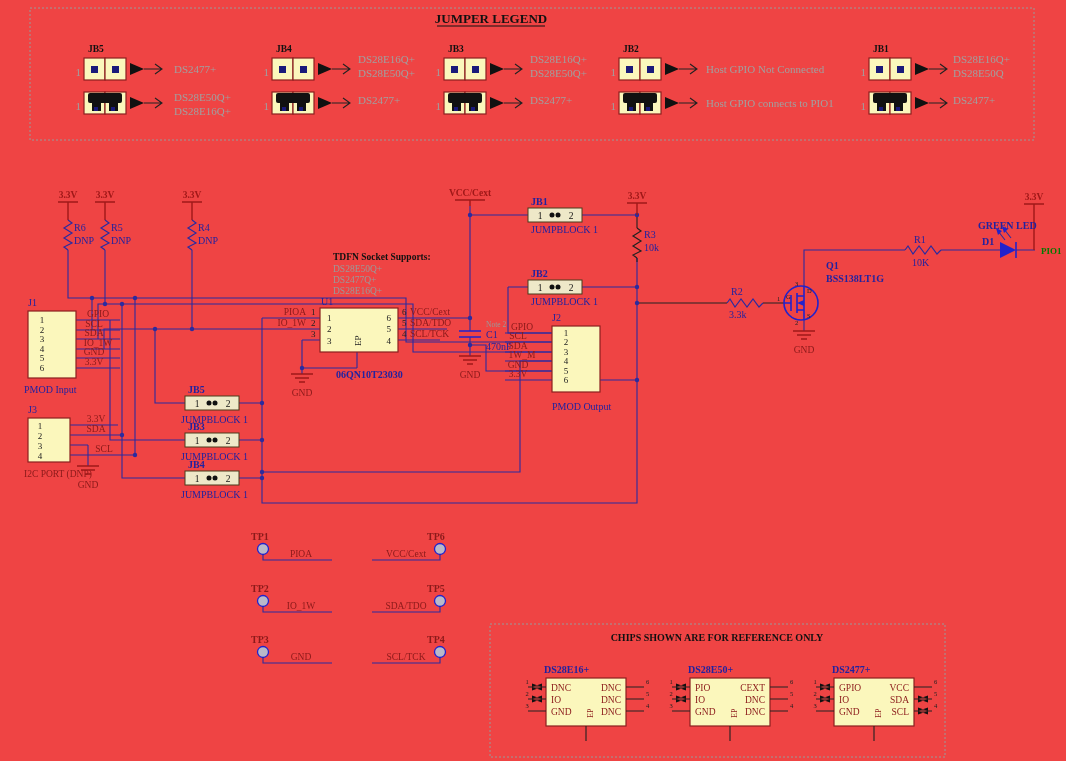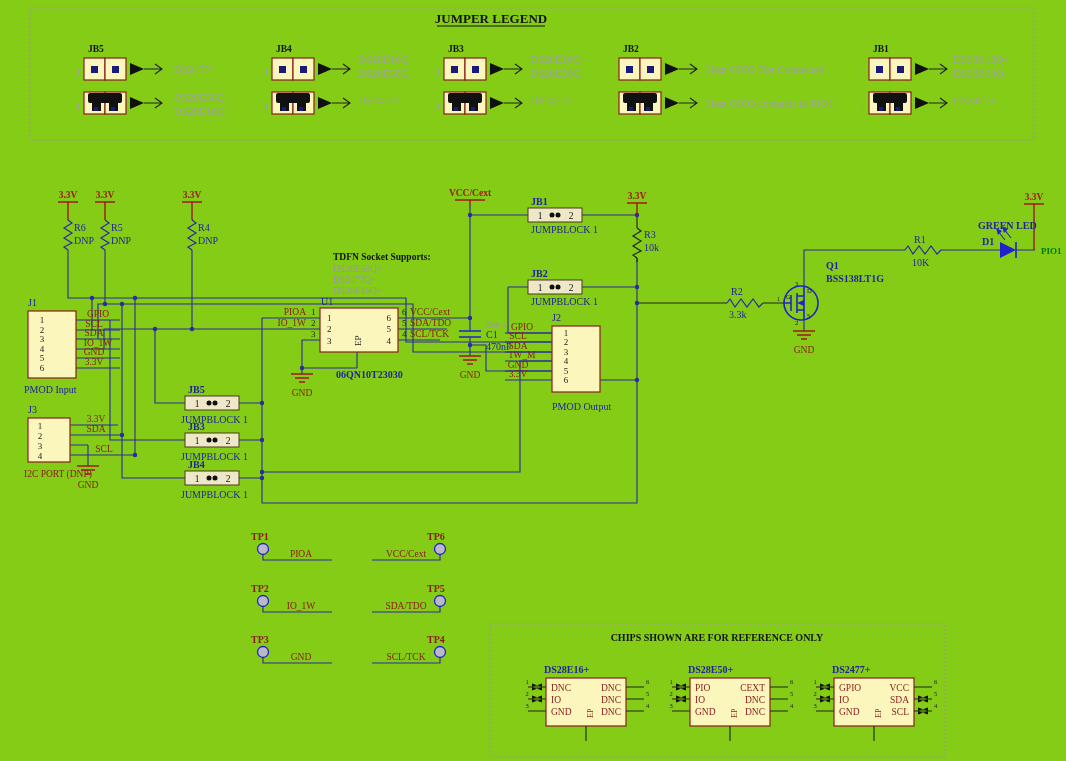--- a/index.html
+++ b/index.html
@@ -1,16 +1,16 @@
 <!DOCTYPE html>
 <html><head>
 <meta charset="utf-8">
 <style>
   html,body{margin:0;padding:0;background:#fdf8f1;}
-  .page{position:relative;width:1066px;height:761px;background:#84cc16;overflow:hidden;
+  .page{position:relative;width:1066px;height:761px;background:#ef4444;overflow:hidden;
         font-family:"Liberation Serif", serif;}
   svg{position:absolute;left:0;top:0;}
   text{font-family:"Liberation Serif", serif;}
   .t-net{fill:#8b1a1a;font-size:9.5px;}
   .t-netb{fill:#8b1a1a;font-size:10px;font-weight:bold;}
   .t-des{fill:#2222a0;font-size:10px;}
   .t-desb{fill:#2222a0;font-size:10px;font-weight:bold;}
   .t-grey{fill:#a0a0a0;font-size:11px;}
   .t-grey9{fill:#9a9a9a;font-size:9.5px;}
   .t-blk{fill:#111;font-size:9.5px;}

